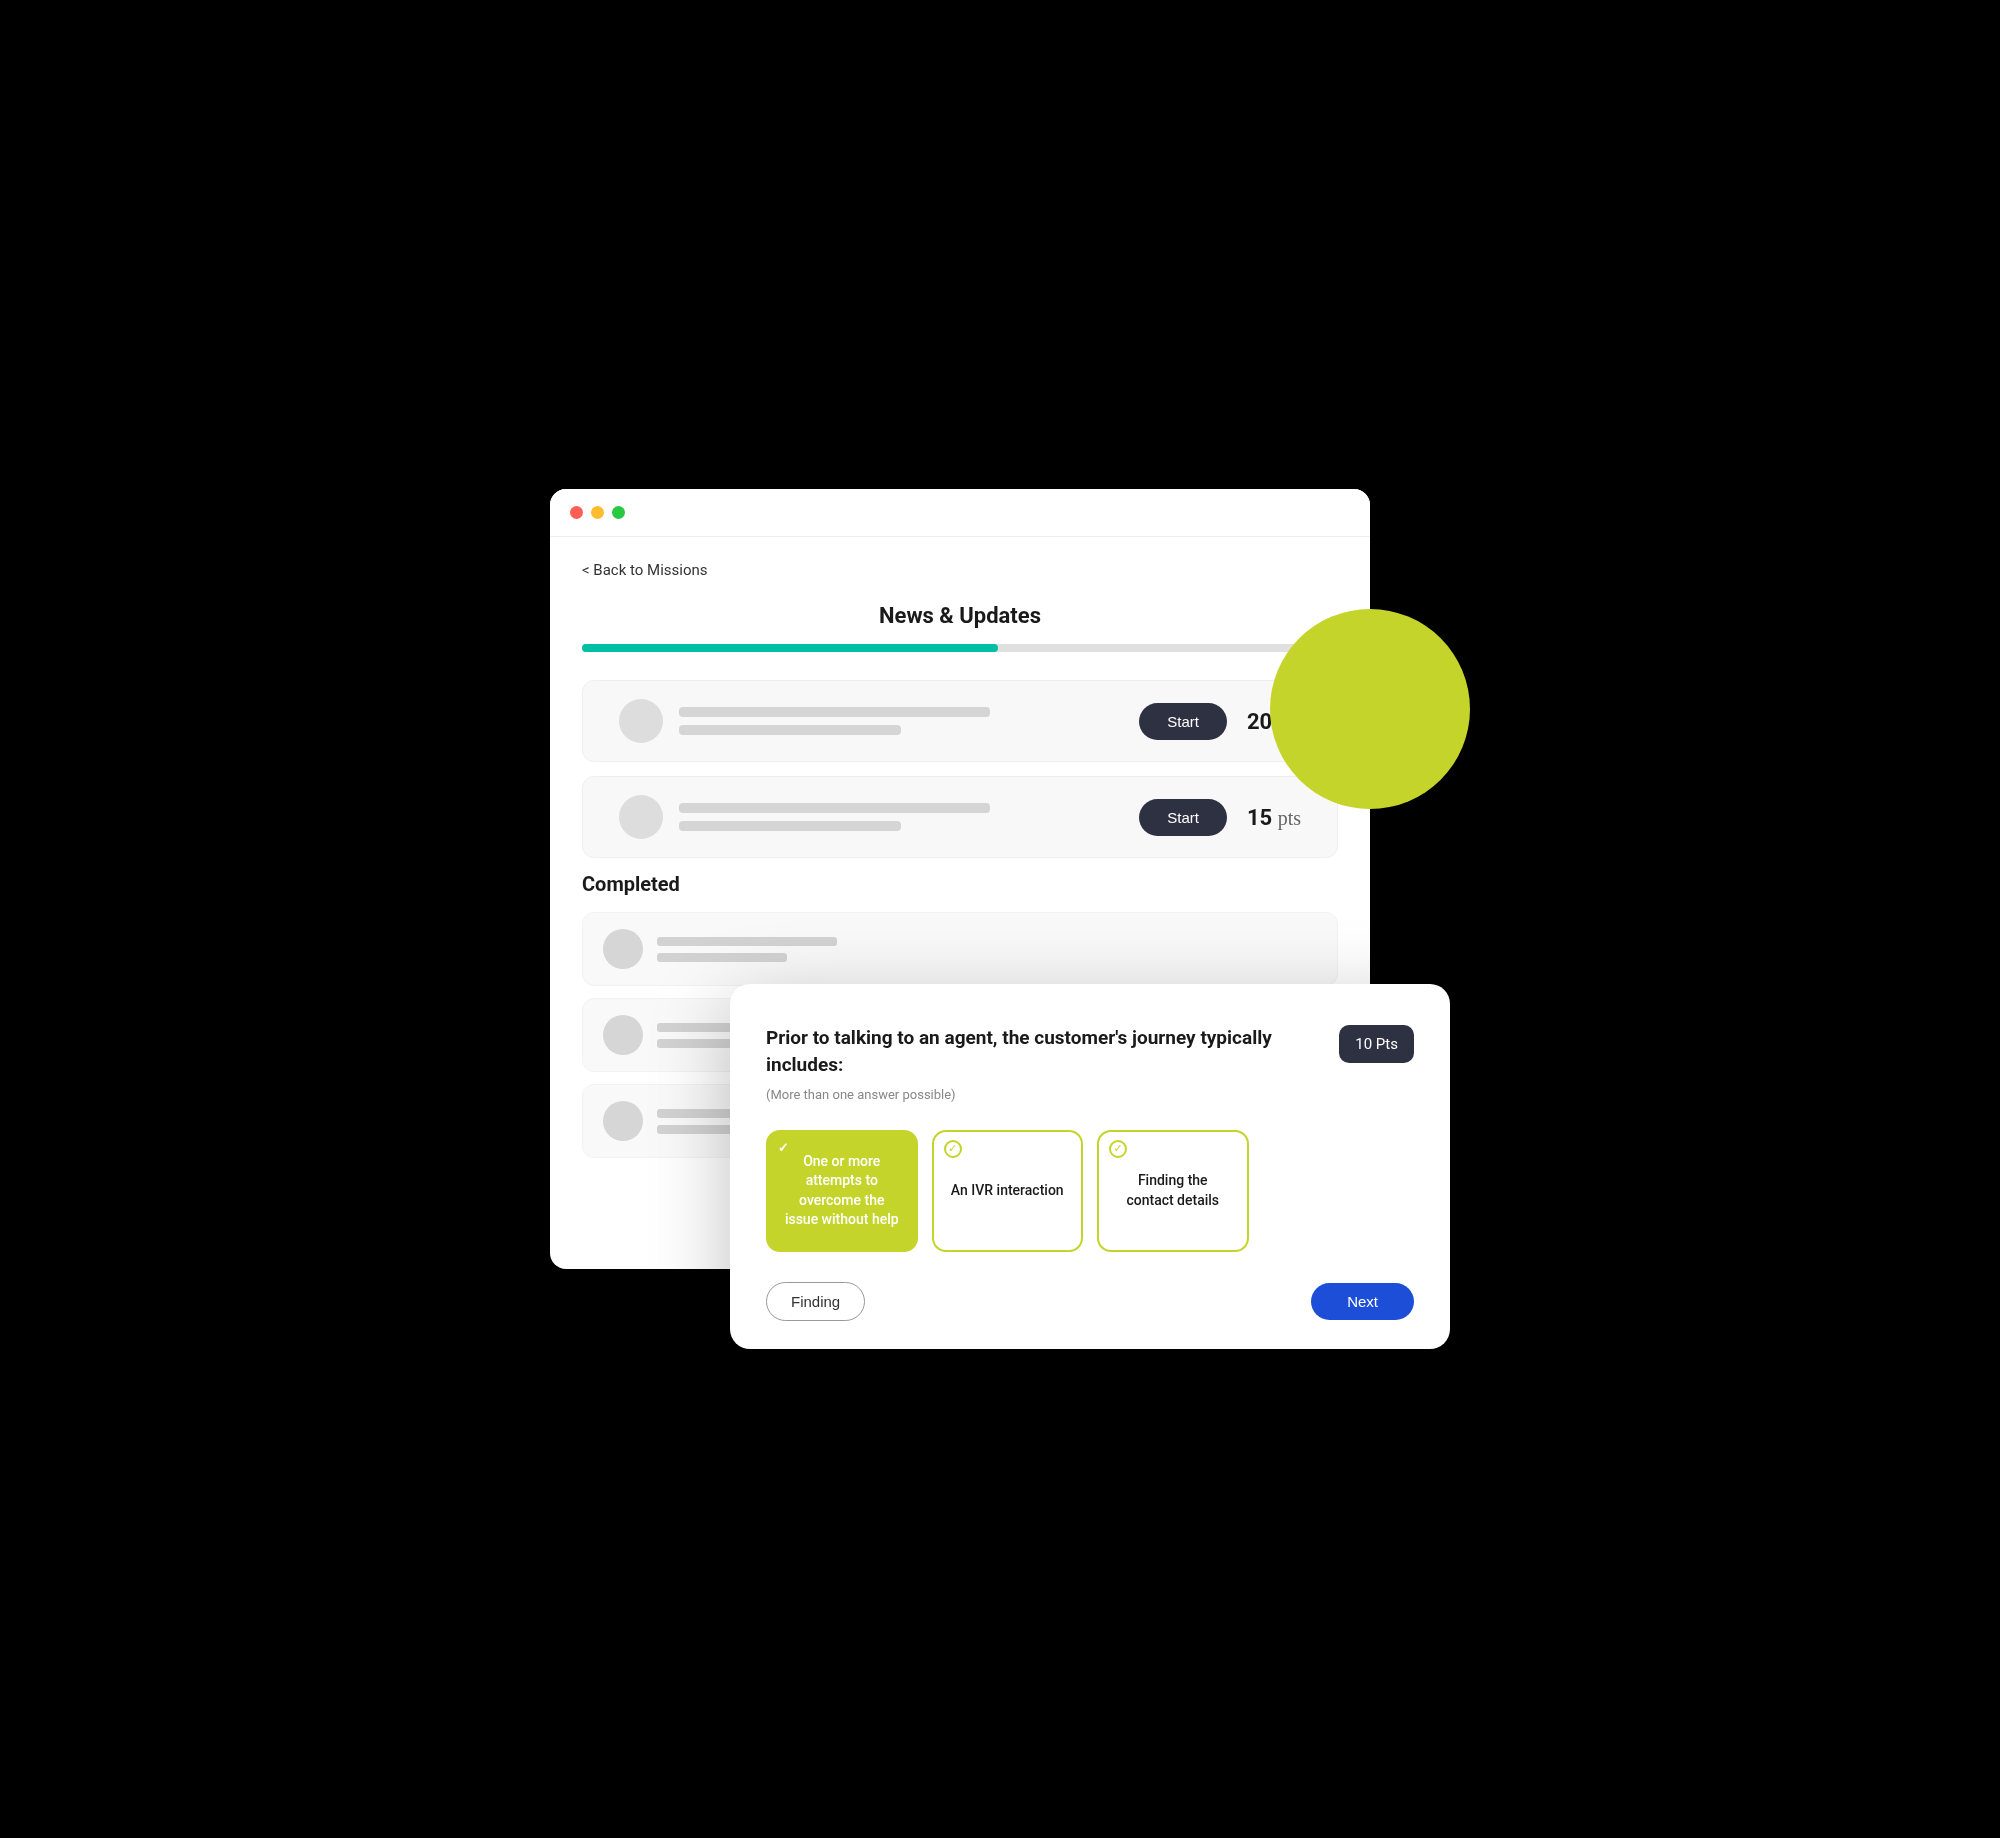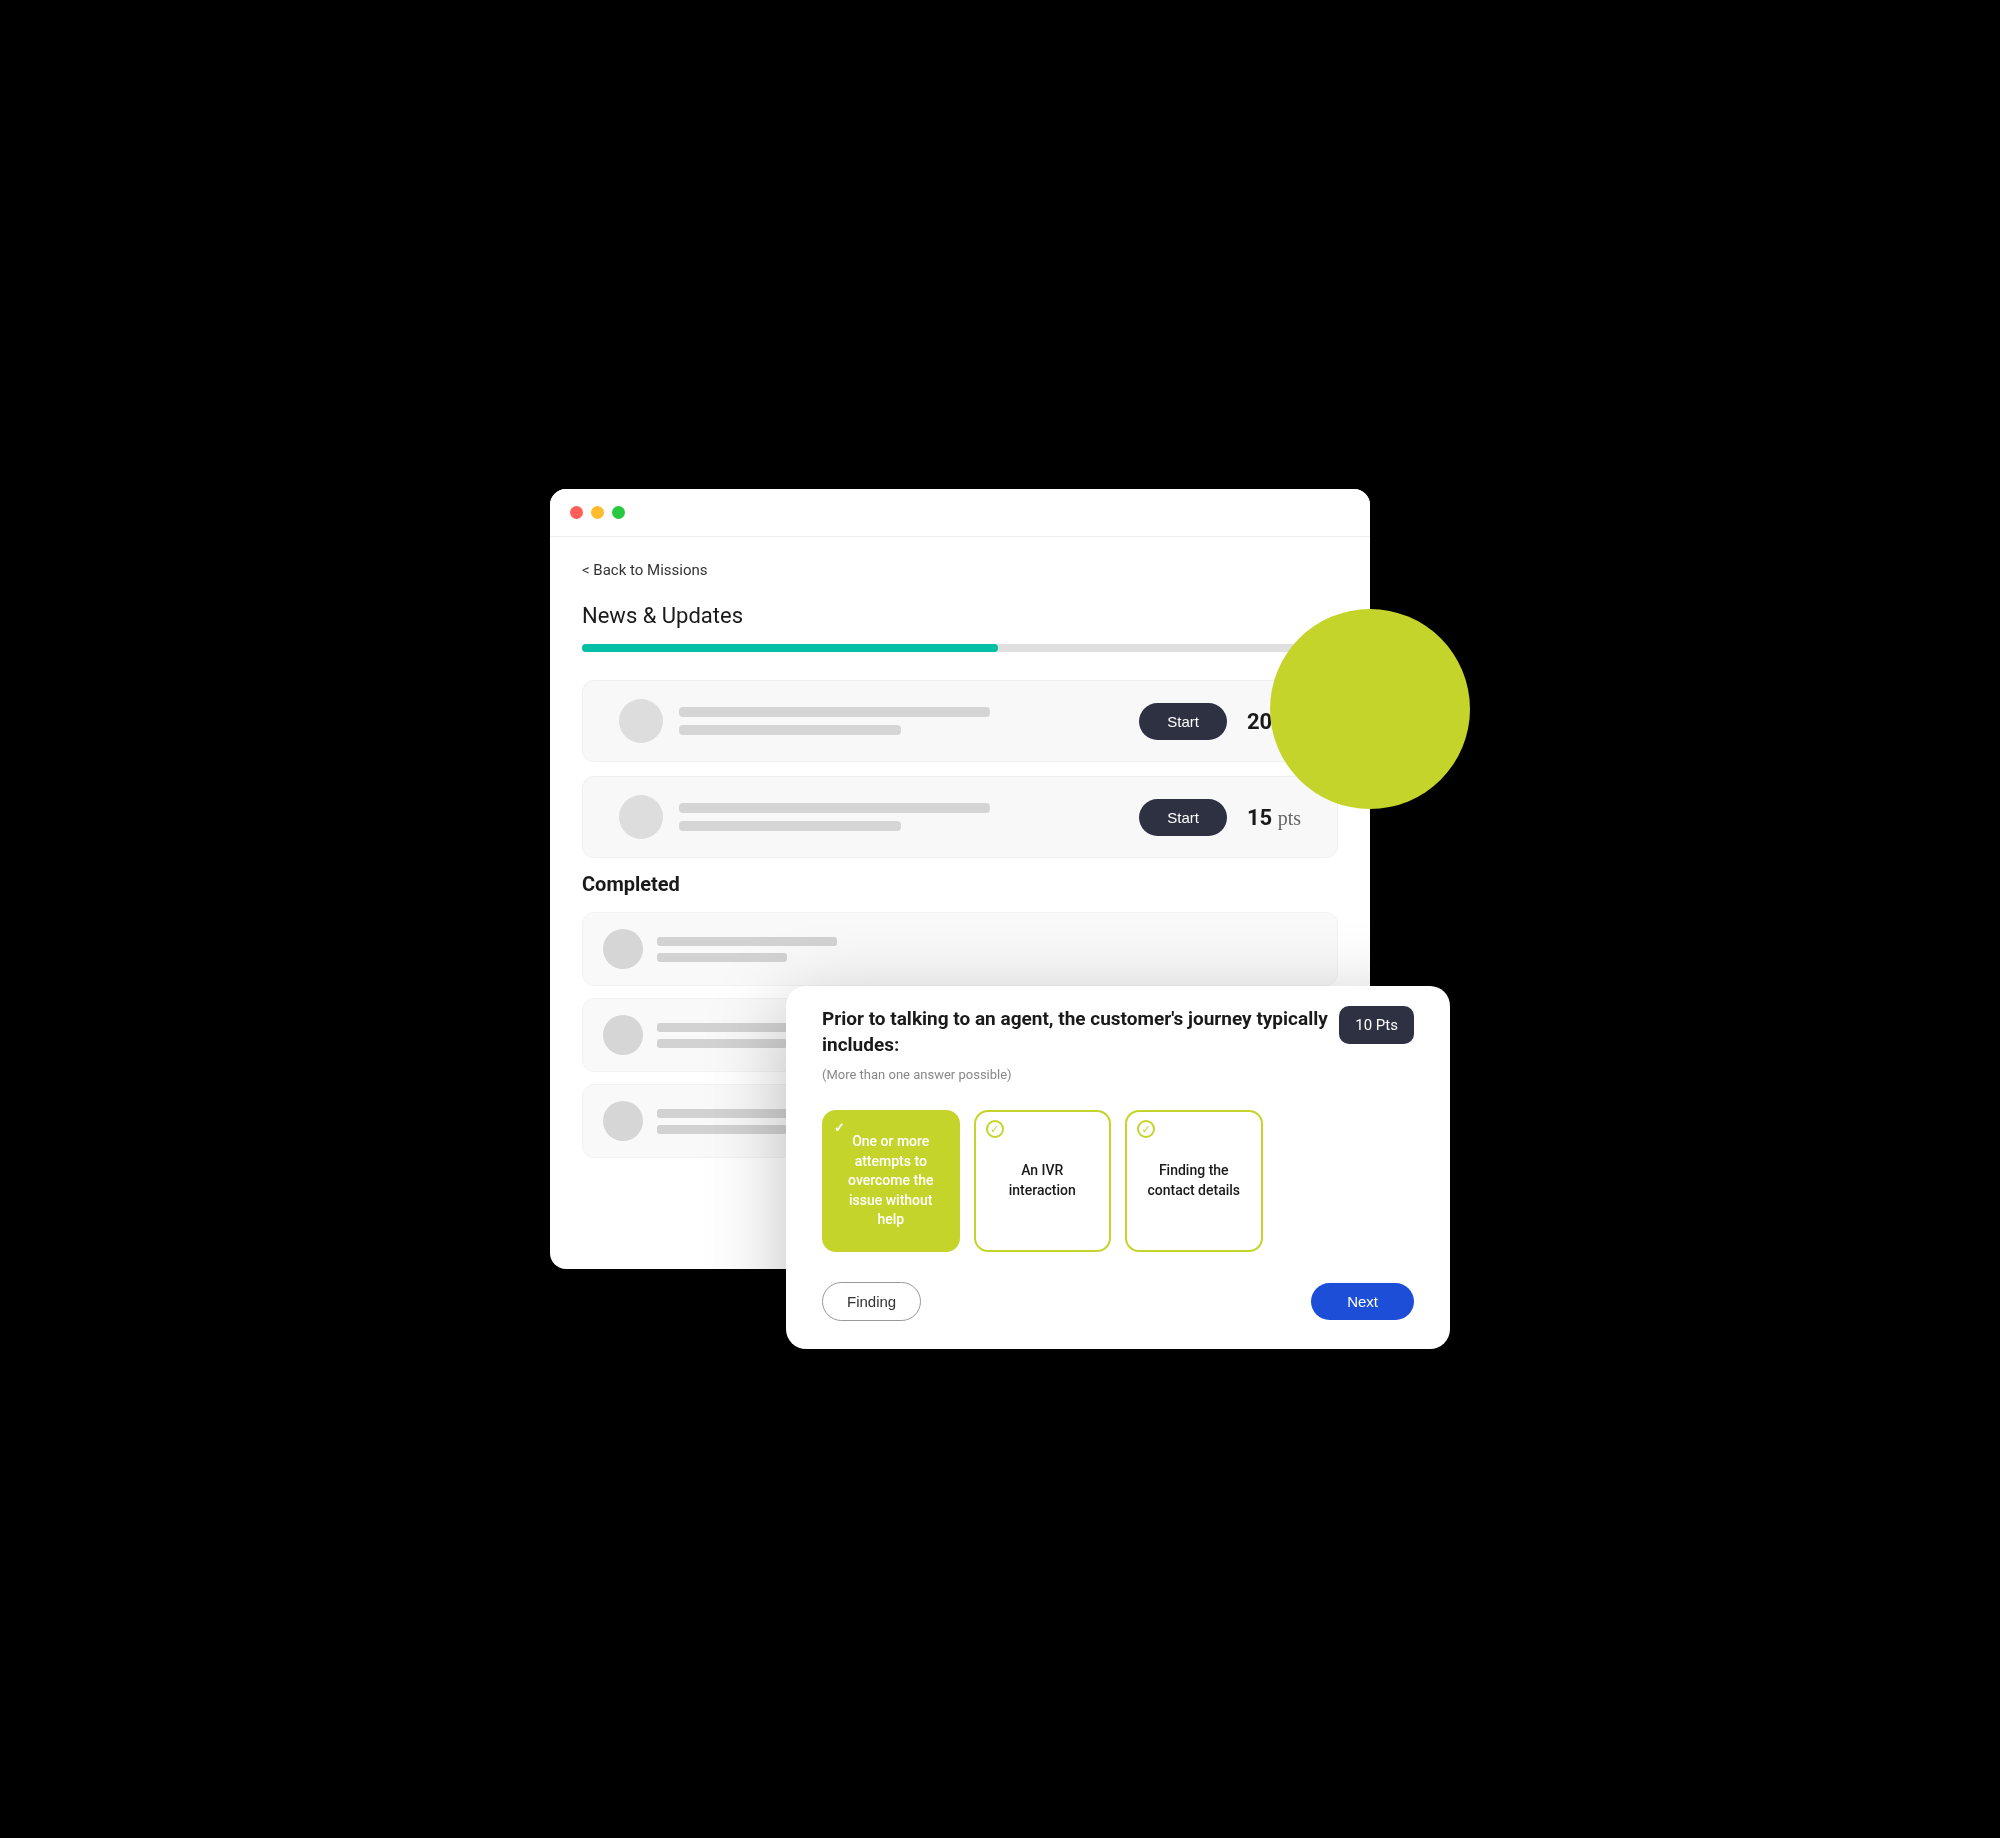--- a/index.html
+++ b/index.html
@@ -66,23 +66,24 @@
       align-items: center;
       gap: 6px;
       color: #333;
       font-size: 15px;
       cursor: pointer;
       margin-bottom: 24px;
     }
 
     .section-title {
       font-size: 22px;
-      font-weight: 400;
+      font-weight: 700;
       color: #1a1a1a;
       margin-bottom: 16px;
+      text-align: center;
     }
 
     .progress-bar-container {
       width: 100%;
       height: 8px;
       background: #e0e0e0;
       border-radius: 4px;
       margin-bottom: 28px;
     }
 
@@ -212,25 +213,25 @@
       border-radius: 50%;
       background: #c5d42b;
       z-index: 1;
     }
 
     
     .quiz-modal {
       position: absolute;
       bottom: 0;
       right: 0;
-      width: 664px;
+      width: 720px;
       background: #fff;
       border-radius: 20px;
       box-shadow: 0 20px 80px rgba(0,0,0,0.25);
-      padding: 20px 36px 28px;
+      padding: 41px 36px 28px;
       z-index: 10;
     }
 
     .quiz-header {
       display: flex;
       align-items: flex-start;
       justify-content: space-between;
       margin-bottom: 8px;
     }
 

